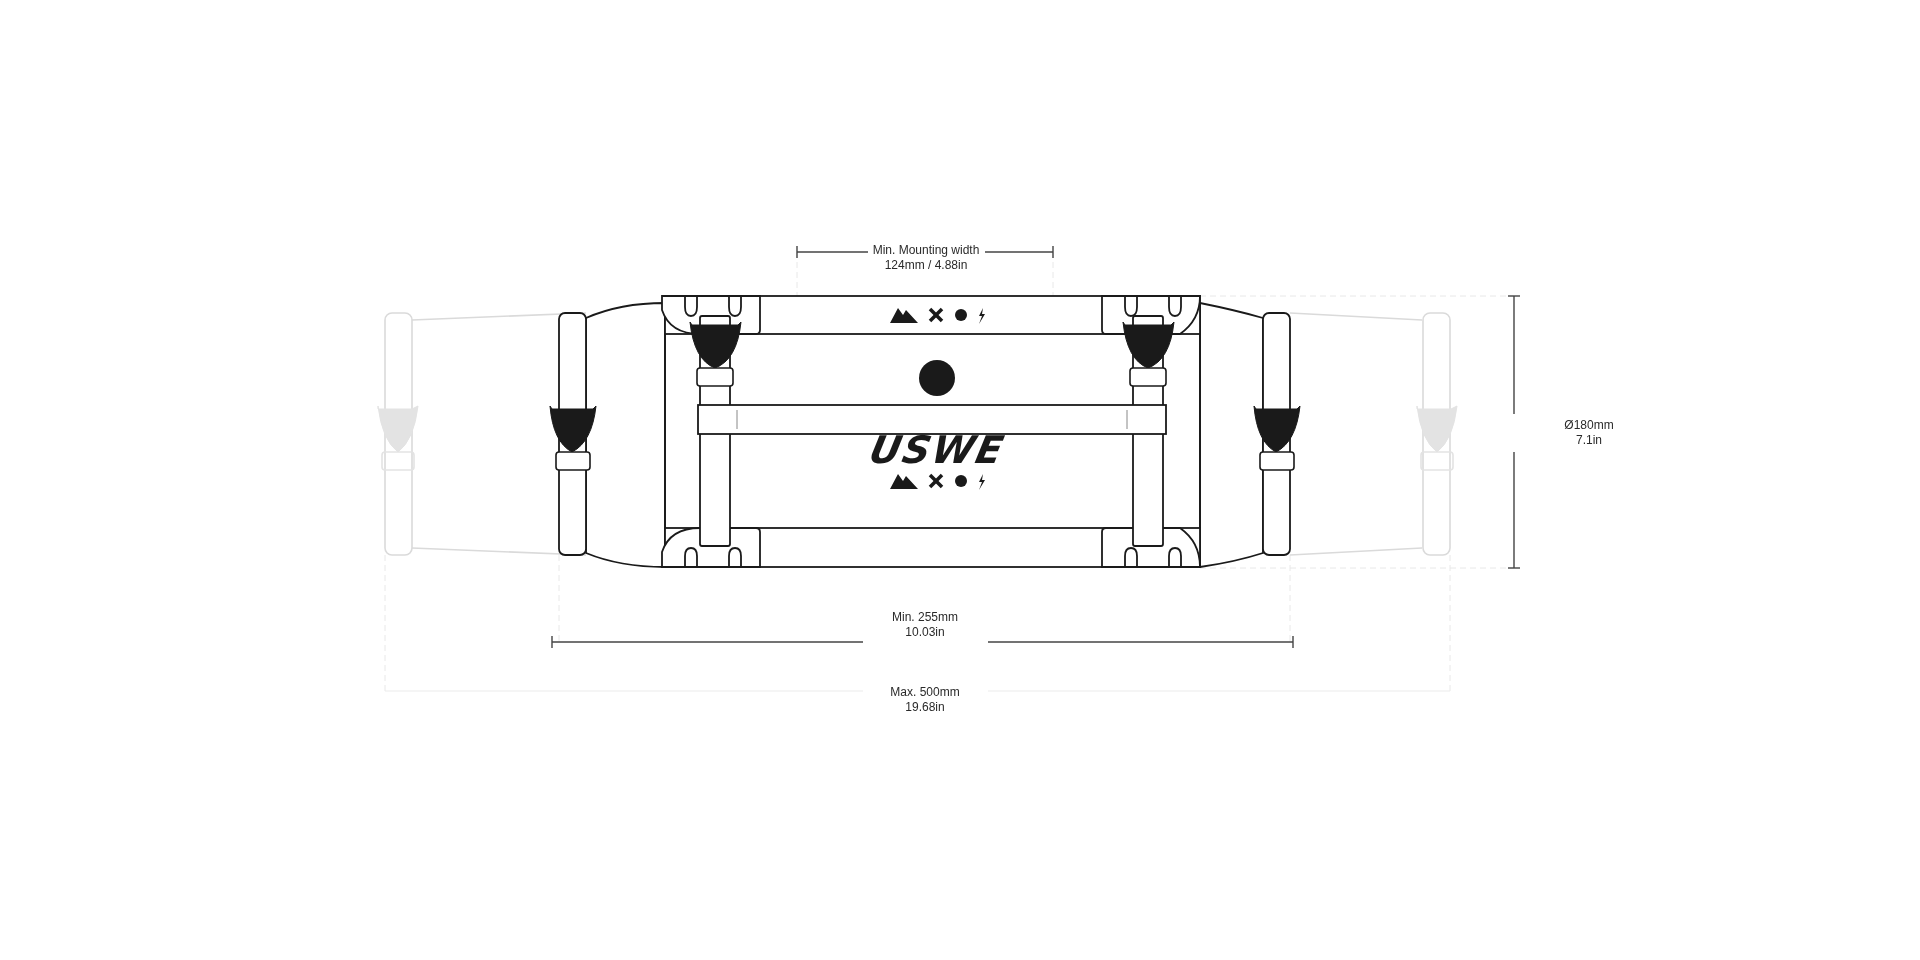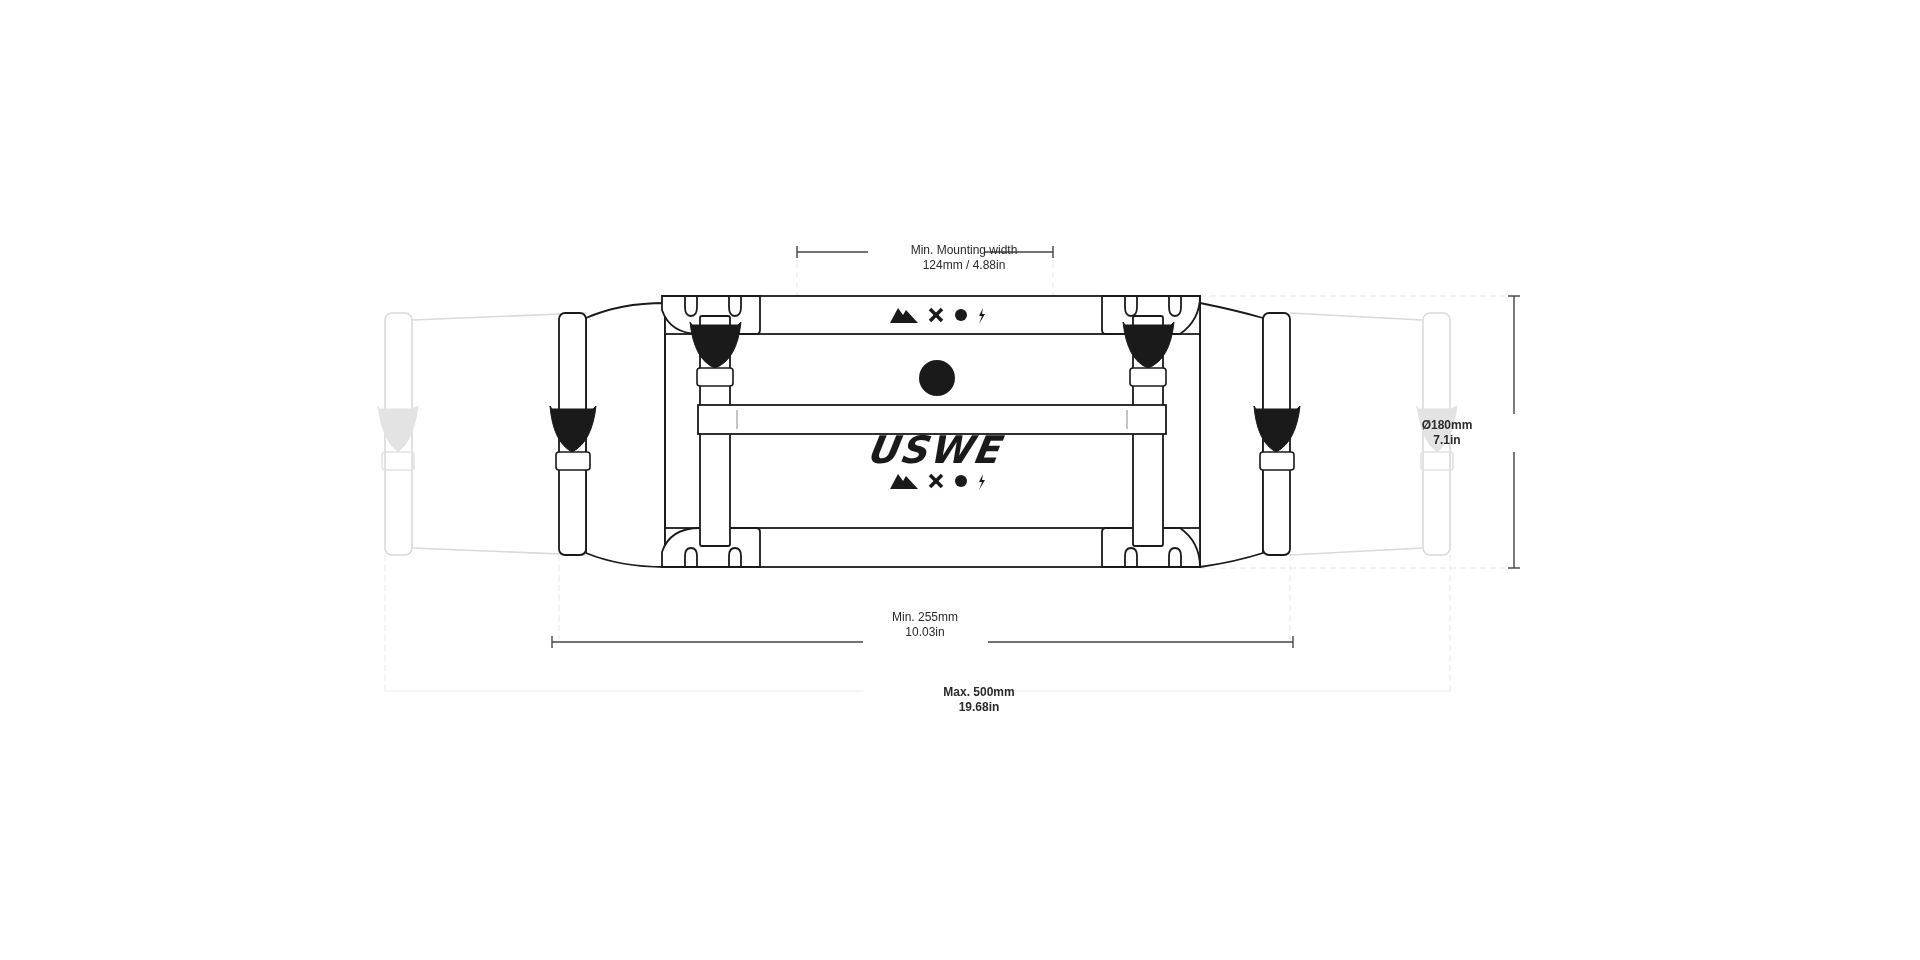--- a/index.html
+++ b/index.html
@@ -148,31 +148,31 @@
     <line x1="988" y1="642" x2="1293" y2="642"></line>
     <line x1="552" y1="636" x2="552" y2="648"></line>
     <line x1="1293" y1="636" x2="1293" y2="648"></line>
   </g>
   <g stroke="#ececec" stroke-width="1.2">
     <line x1="385" y1="691" x2="863" y2="691"></line>
     <line x1="988" y1="691" x2="1450" y2="691"></line>
   </g>
 </svg>
 
-<div class="dim-label" style="left:964px; top:243px; background:transparent;">
+<div class="dim-label" style="left:926px; top:243px; background:transparent;">
   <div>Min. Mounting width</div>
   <div>124mm / 4.88in</div>
 </div>
 
-<div class="dim-label" style="left:1447px; top:418px; background:transparent;font-weight:bold;">
+<div class="dim-label" style="left:1589px; top:418px; background:transparent;">
   <div>Ø180mm</div>
   <div>7.1in</div>
 </div>
 
 <div class="dim-label" style="left:925px; top:610px; background:transparent;">
   <div>Min. 255mm</div>
   <div>10.03in</div>
 </div>
 
-<div class="dim-label" style="left:979px; top:685px; background:transparent;font-weight:bold;">
+<div class="dim-label" style="left:925px; top:685px; background:transparent;">
   <div>Max. 500mm</div>
   <div>19.68in</div>
 </div>
 
 </body></html>

